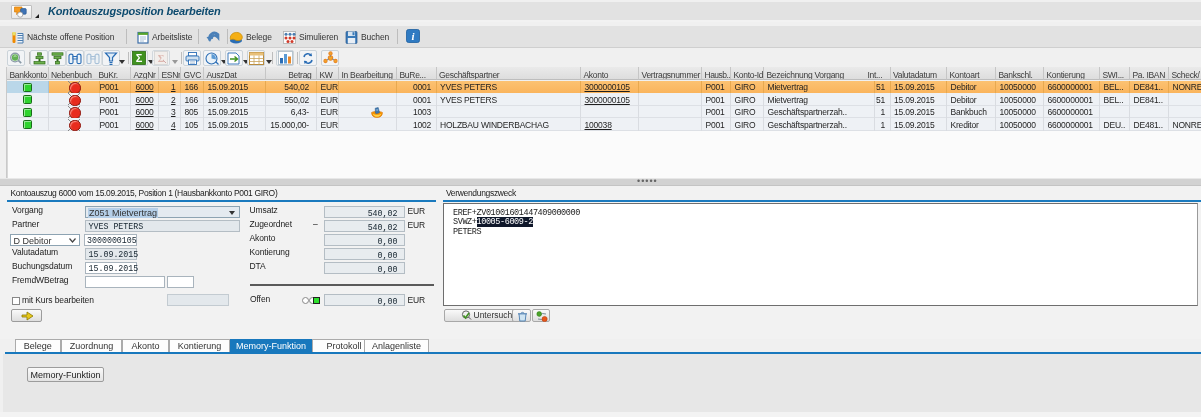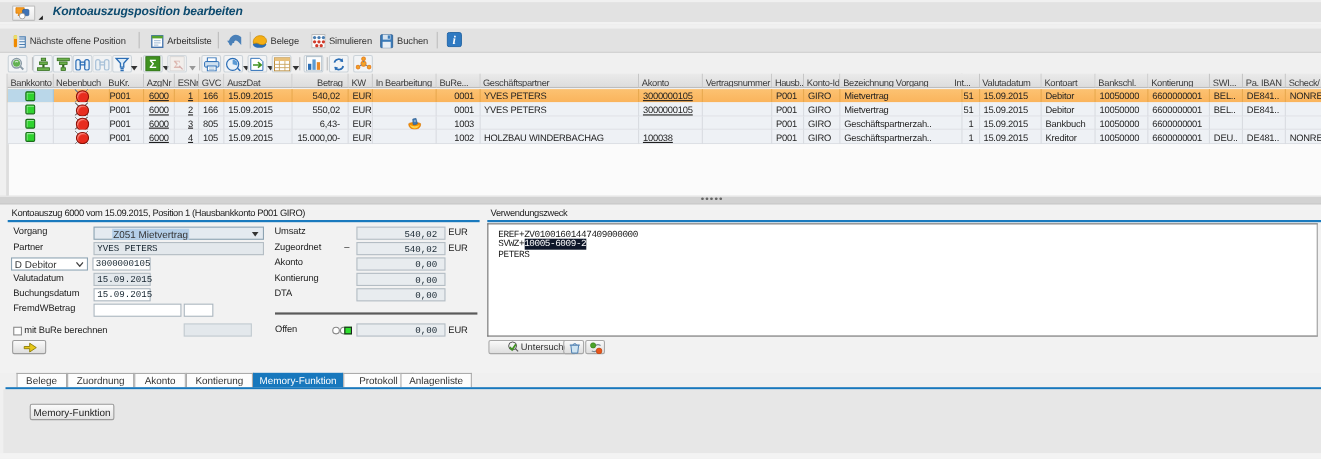--- a/index.html
+++ b/index.html
@@ -447,40 +447,40 @@
 <div class="ab gtitle" style="left:446px;top:188px">Verwendungszweck</div>
 <div class="ab gline" style="left:443px;top:199.5px;width:758px"></div>
 
 <div class="ab flabel" style="left:12px;top:205px">Vorgang</div>
 <div class="ab flabel" style="left:12px;top:219px">Partner</div>
 <div class="ab flabel" style="left:12px;top:247px">Valutadatum</div>
 <div class="ab flabel" style="left:12px;top:261px">Buchungsdatum</div>
 <div class="ab flabel" style="left:12px;top:275px">FremdWBetrag</div>
 
 <div class="ab" style="left:85px;top:206px;width:155px;height:11.5px;background:#e4eaf0;border:1px solid #8da3b2">
-<span class="ab" style="left:16px;top:0.5px;background:#b5cfe8;padding:0 1px">Z051 Mietvertrag</span>
+<span class="ab" style="left:2px;top:0.5px;background:#b5cfe8;padding:0 1px">Z051 Mietvertrag</span>
 <span class="ab" style="right:4px;top:3.5px;width:0;height:0;border-left:3px solid transparent;border-right:3px solid transparent;border-top:4px solid #333"></span>
 </div>
 <div class="ab gfield" style="left:85px;top:220px;width:155px;height:11.5px">YVES PETERS</div>
 
 <div class="ab" style="left:9.5px;top:234px;width:70px;height:11.5px;background:#fff;border:1px solid #8da3b2;padding:0.5px 0 0 3px">D Debitor
 <span class="ab" style="right:3px;top:3px;width:7px;height:5px;line-height:0">
       <svg style="display:block" width="7" height="5" viewBox="0 0 7 5">
         <path d="M0.5 0.5 L3.5 4 L6.5 0.5" fill="none" stroke="#444" stroke-width="1.2"></path>
       </svg>
     </span>
 </div>
 <div class="ab ifield" style="left:83.5px;top:234px;width:53px;height:11.5px">3000000105</div>
 <div class="ab gfield" style="left:85px;top:248px;width:51.5px;height:11.5px">15.09.2015</div>
 <div class="ab ifield" style="left:85px;top:262px;width:51.5px;height:11.5px">15.09.2015</div>
 <div class="ab ifield" style="left:85px;top:276px;width:80px;height:11.5px"></div>
 <div class="ab ifield" style="left:167px;top:276px;width:26.5px;height:11.5px"></div>
 
 <div class="ab" style="left:11.5px;top:296.5px;width:8px;height:8px;background:#fff;border:1px solid #888"></div>
-<div class="ab flabel" style="left:22px;top:295px">mit BuRe berechnen</div>
+<div class="ab flabel" style="left:22px;top:295px">mit Kurs bearbeiten</div>
 <div class="ab" style="left:167px;top:293.5px;width:61.5px;height:12.5px;background:#e3e8ec;border:1px solid #c3cbd1"></div>
 
 <div class="ab" style="left:10.5px;top:308.5px;width:31px;height:13px;background:linear-gradient(#fafafa,#dedede);border:1px solid #9c9c9c;border-radius:2px">
 <svg style="position:absolute;left:9px;top:1.5px" width="13" height="10" viewBox="0 0 13 10">
       <path d="M1 6 L6 6 L6 3 L12 7 L6 11 L6 8 L1 8 Z" transform="translate(0,-2)" fill="#e8c81a" stroke="#8a7a00" stroke-width="0.8"></path>
     </svg>
 </div>
 
 <div class="ab flabel" style="left:249.5px;top:205px">Umsatz</div>
 <div class="ab flabel" style="left:249.5px;top:219px">Zugeordnet</div>

